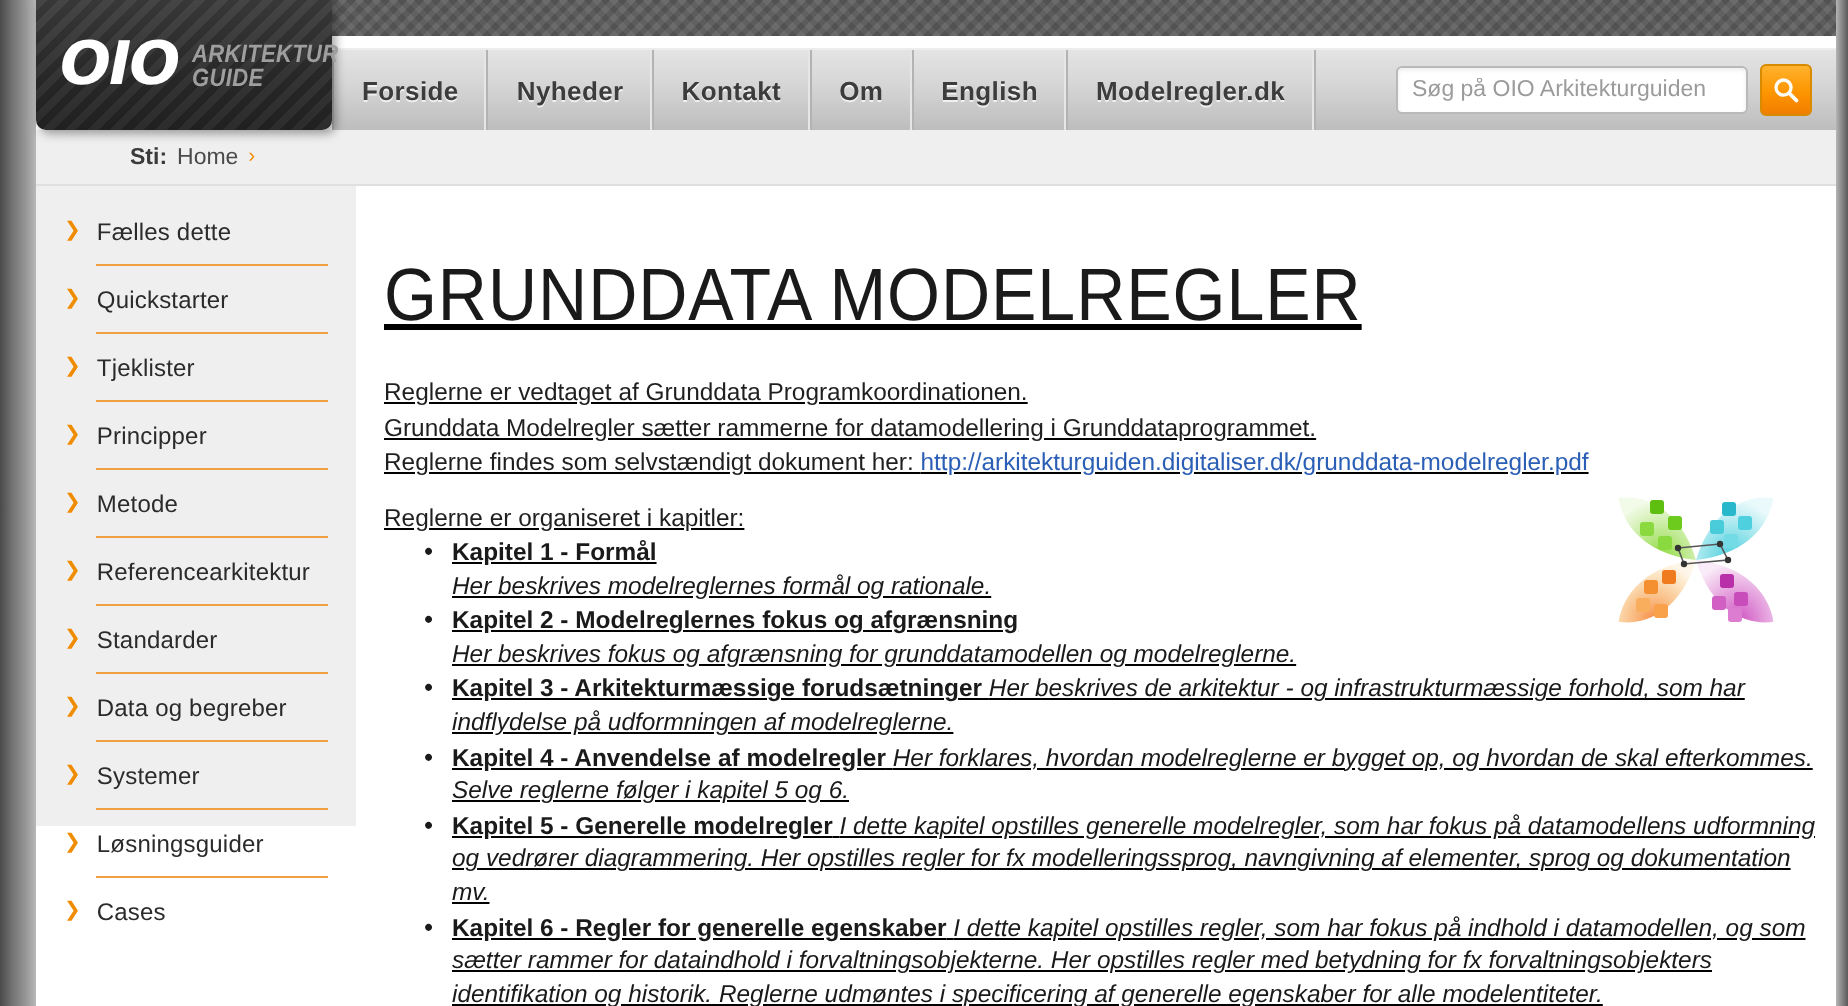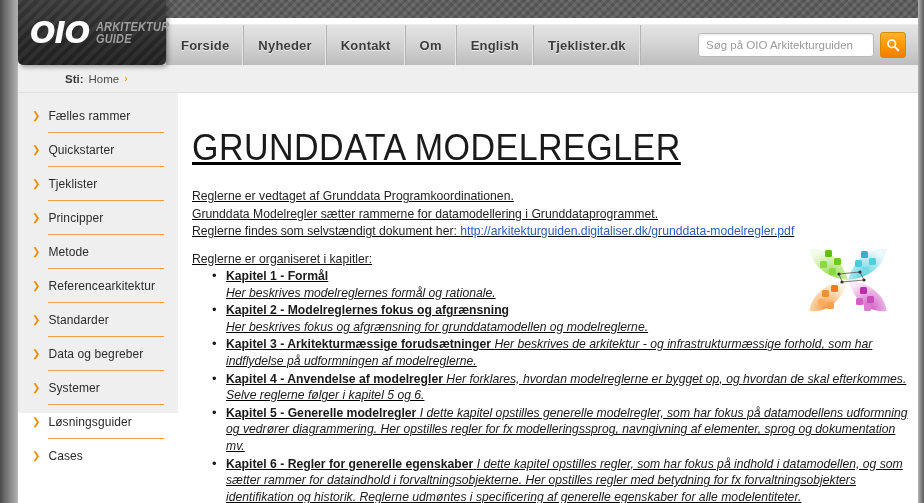--- a/index.html
+++ b/index.html
@@ -269,21 +269,21 @@
       <div>GUIDE</div>
     </div>
   </div>
 
   <div class="navbar">
     <div class="nav-item">Forside</div>
     <div class="nav-item">Nyheder</div>
     <div class="nav-item">Kontakt</div>
     <div class="nav-item">Om</div>
     <div class="nav-item">English</div>
-    <div class="nav-item">Tjeklister.dk</div>
+    <div class="nav-item">Modelregler.dk</div>
     <div class="nav-spacer"></div>
     <div class="search-wrap">
       <input class="search-input" type="text" placeholder="Søg på OIO Arkitekturguiden" style="">
       <button class="search-btn">
         <svg width="14" height="14" viewBox="0 0 16 16">
           <circle cx="6.6" cy="6.6" r="4.3" fill="none" stroke="#ffffff" stroke-width="1.9"></circle>
           <line x1="9.8" y1="9.8" x2="14" y2="14" stroke="#ffffff" stroke-width="2.2" stroke-linecap="round"></line>
         </svg>
       </button>
     </div>
@@ -291,21 +291,21 @@
 
   <div class="breadcrumb">
     <span class="crumb-label">Sti:</span>
     <span class="crumb-link">Home</span>
     <span class="crumb-sep">›</span>
   </div>
 
   <div class="sidebar">
     <div class="side-item">
       <span class="side-chev">❯</span>
-      <span class="side-label">Fælles rammer</span>
+      <span class="side-label">Fælles dette</span>
     </div>
     <div class="side-rule"></div>
     <div class="side-item">
       <span class="side-chev">❯</span>
       <span class="side-label">Quickstarter</span>
     </div>
     <div class="side-rule"></div>
     <div class="side-item">
       <span class="side-chev">❯</span>
       <span class="side-label">Tjeklister</span>

